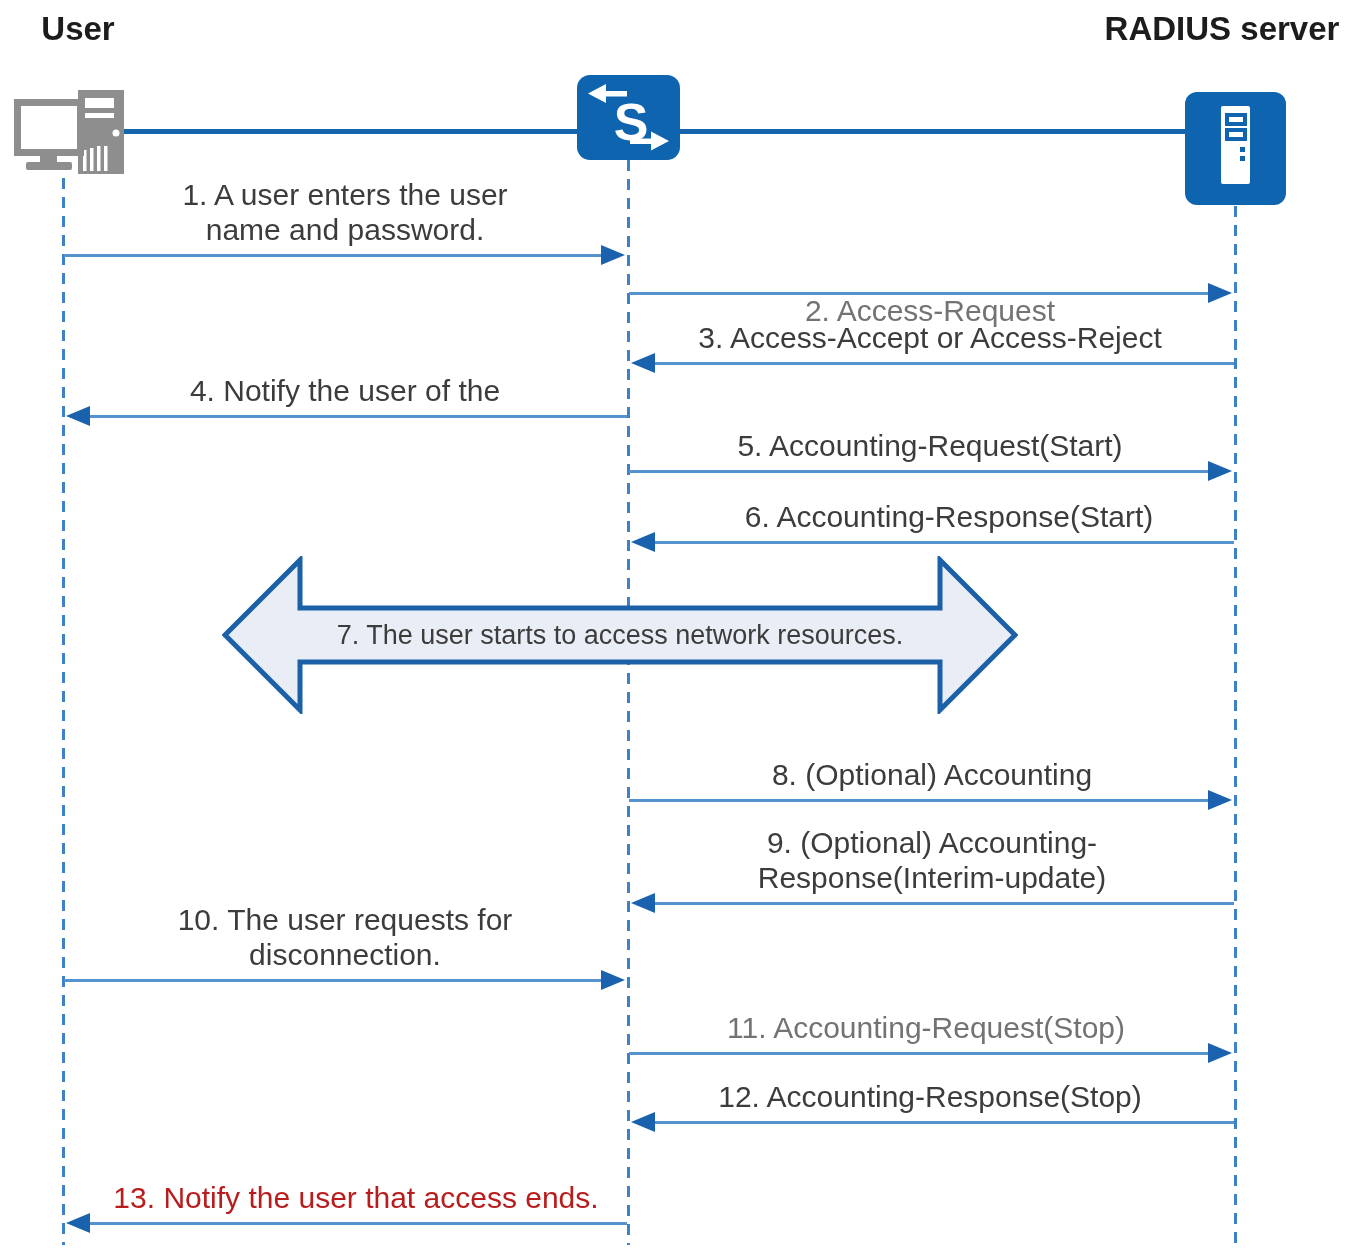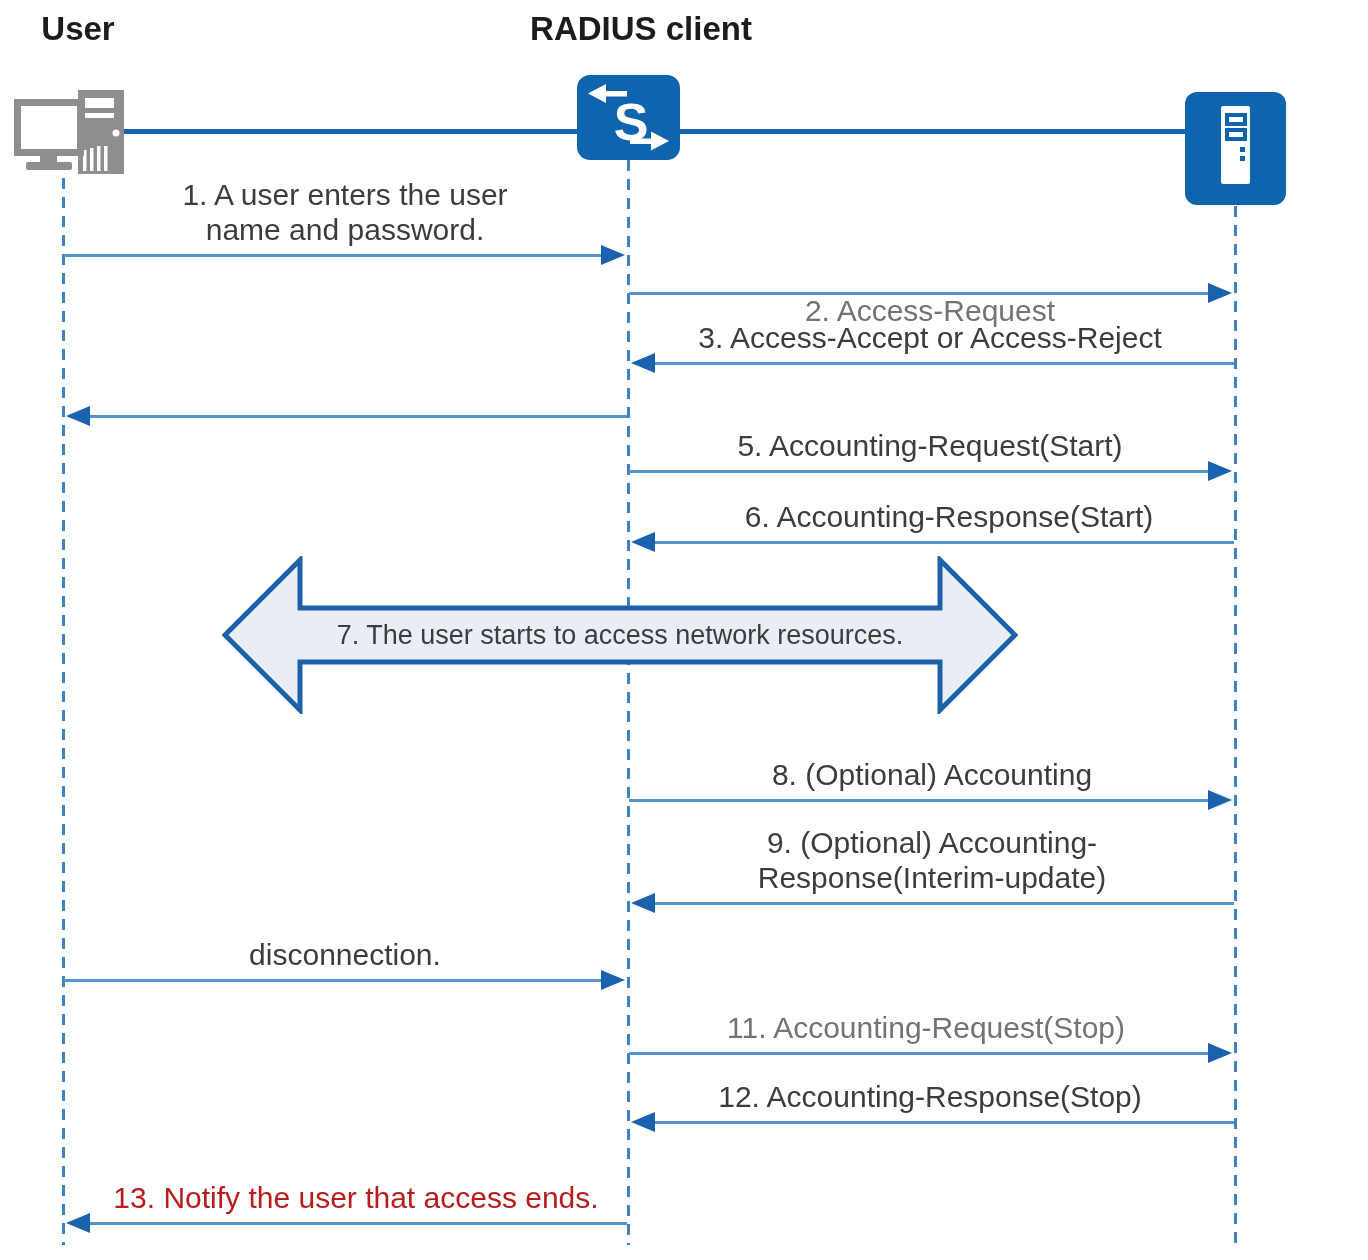--- a/index.html
+++ b/index.html
@@ -41,21 +41,21 @@
     color:#3c3c3c;
     white-space:nowrap;
     text-align:center;
   }
 </style>
 </head>
 <body>
 
 <div class="canvas" id="canvas" style="width: 1368px; height: 1260px;">
     <div class="hdr" style="left: 78px; color: rgb(28, 28, 28);">User</div>
-    <div class="hdr" style="left: 641px; color: rgb(28, 28, 28);">RADIUS client</div>
+    <div class="hdr" style="left: 1222px; color: rgb(28, 28, 28);">RADIUS server</div>
     <div class="connector" style="left: 118px; top: 129px; width: 1068px; height: 5px; background: rgb(21, 101, 173);"></div>
     <div class="lifeline" style="left: 61.5px; top: 178px; height: 1067px; background: repeating-linear-gradient(rgb(62, 129, 196) 0px, rgb(62, 129, 196) 11px, transparent 11px, transparent 19px);"></div>
     <div class="lifeline" style="left: 626.5px; top: 160px; height: 1085px; background: repeating-linear-gradient(rgb(62, 129, 196) 0px, rgb(62, 129, 196) 11px, transparent 11px, transparent 19px);"></div>
     <div class="lifeline" style="left: 1233.5px; top: 206px; height: 1039px; background: repeating-linear-gradient(rgb(62, 129, 196) 0px, rgb(62, 129, 196) 11px, transparent 11px, transparent 19px);"></div>
     <div class="icon" style="left: 14px; top: 90px;"><svg width="118" height="92" viewBox="0 0 118 92" xmlns="http://www.w3.org/2000/svg">
         <rect x="64" y="0" width="46" height="84" fill="#8E8E8E"></rect>
         <rect x="71" y="8" width="29" height="10" fill="#ffffff"></rect>
         <rect x="71" y="23" width="29" height="5" fill="#ffffff"></rect>
         <circle cx="102" cy="43" r="3.5" fill="#ffffff"></circle>
         <rect x="69" y="60" width="3.5" height="21" fill="#ffffff"></rect>
@@ -94,20 +94,21 @@
       <div>2. Access-Request</div>
     </div>
     <div class="msg-line" style="left: 651px; top: 362px; width: 583px; background: rgb(85, 147, 206);"></div>
     <div class="msg-head" style="top: 352.5px; border-top: 10px solid transparent; border-bottom: 10px solid transparent; left: 631px; border-right: 24px solid rgb(26, 98, 173);"></div>
     <div class="msg-label" style="left: 930px; bottom: 905px; color: rgb(60, 60, 60);">
       <div>3. Access-Accept or Access-Reject</div>
     </div>
     <div class="msg-line" style="left: 86px; top: 415px; width: 541px; background: rgb(85, 147, 206);"></div>
     <div class="msg-head" style="top: 405.5px; border-top: 10px solid transparent; border-bottom: 10px solid transparent; left: 66px; border-right: 24px solid rgb(26, 98, 173);"></div>
     <div class="msg-label" style="left: 345px; bottom: 852px; color: rgb(60, 60, 60);">
+      <div>4. Notify the user of the</div>
     </div>
     <div class="msg-line" style="left: 629px; top: 470px; width: 583px; background: rgb(85, 147, 206);"></div>
     <div class="msg-head" style="top: 460.5px; border-top: 10px solid transparent; border-bottom: 10px solid transparent; left: 1208px; border-left: 24px solid rgb(26, 98, 173);"></div>
     <div class="msg-label" style="left: 930px; bottom: 797px; color: rgb(60, 60, 60);">
       <div>5. Accounting-Request(Start)</div>
     </div>
     <div class="msg-line" style="left: 651px; top: 541px; width: 583px; background: rgb(85, 147, 206);"></div>
     <div class="msg-head" style="top: 531.5px; border-top: 10px solid transparent; border-bottom: 10px solid transparent; left: 631px; border-right: 24px solid rgb(26, 98, 173);"></div>
     <div class="msg-label" style="left: 930px; bottom: 726px; color: rgb(60, 60, 60); margin-left: 19px;">
       <div>6. Accounting-Response(Start)</div>
@@ -119,20 +120,21 @@
     </div>
     <div class="msg-line" style="left: 651px; top: 902px; width: 583px; background: rgb(85, 147, 206);"></div>
     <div class="msg-head" style="top: 892.5px; border-top: 10px solid transparent; border-bottom: 10px solid transparent; left: 631px; border-right: 24px solid rgb(26, 98, 173);"></div>
     <div class="msg-label" style="left: 932px; bottom: 365px; color: rgb(60, 60, 60);">
       <div>9. (Optional) Accounting-</div>
       <div>Response(Interim-update)</div>
     </div>
     <div class="msg-line" style="left: 64px; top: 979px; width: 541px; background: rgb(85, 147, 206);"></div>
     <div class="msg-head" style="top: 969.5px; border-top: 10px solid transparent; border-bottom: 10px solid transparent; left: 601px; border-left: 24px solid rgb(26, 98, 173);"></div>
     <div class="msg-label" style="left: 345px; bottom: 288px; color: rgb(60, 60, 60);">
+      <div>10. The user requests for</div>
       <div>disconnection.</div>
     </div>
     <div class="msg-line" style="left: 629px; top: 1052px; width: 583px; background: rgb(85, 147, 206);"></div>
     <div class="msg-head" style="top: 1042.5px; border-top: 10px solid transparent; border-bottom: 10px solid transparent; left: 1208px; border-left: 24px solid rgb(26, 98, 173);"></div>
     <div class="msg-label" style="left: 926px; bottom: 215px; color: #737373; text-align: right;">
       <div>11. Accounting-Request(Stop)</div>
     </div>
     <div class="msg-line" style="left: 651px; top: 1121px; width: 583px; background: rgb(85, 147, 206);"></div>
     <div class="msg-head" style="top: 1111.5px; border-top: 10px solid transparent; border-bottom: 10px solid transparent; left: 631px; border-right: 24px solid rgb(26, 98, 173);"></div>
     <div class="msg-label" style="left: 930px; bottom: 146px; color: rgb(60, 60, 60);">

